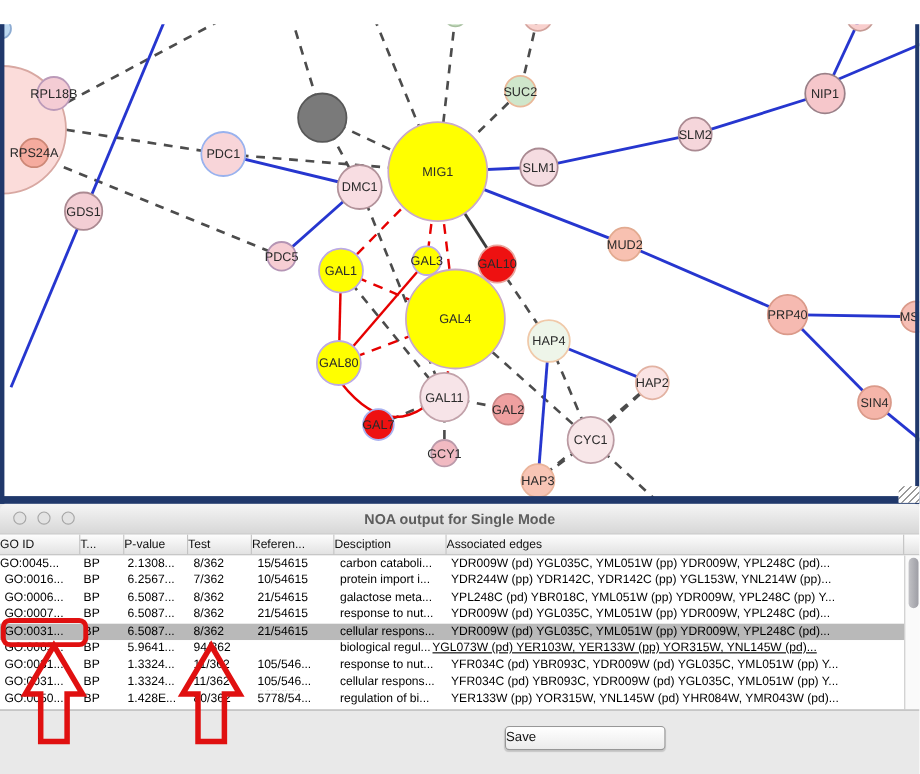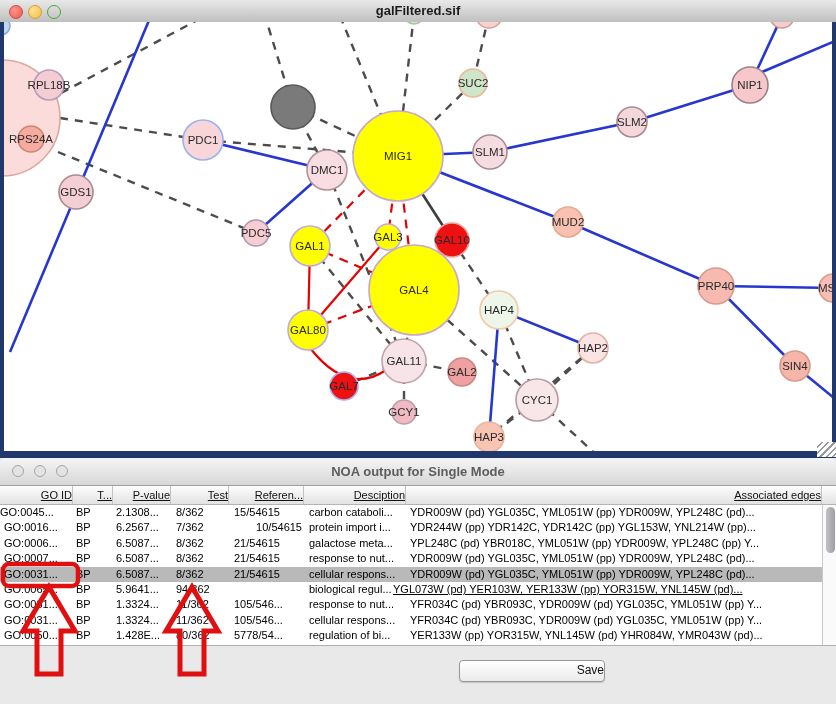--- a/index.html
+++ b/index.html
@@ -28,58 +28,52 @@
   #noa{position:absolute;left:0;top:458px;width:836px;height:246px;background:#e9e9e9;}
   .noa-titlebar{position:absolute;left:0;top:0;width:836px;height:28px;border-radius:6px 6px 0 0;
     background:linear-gradient(#f5f5f5,#d7d7d7);border-bottom:1px solid #9e9e9e;box-sizing:border-box;}
   .noa-title{position:absolute;left:0;top:0;width:100%;height:28px;line-height:28px;text-align:center;
     font-size:13px;font-weight:bold;color:#5d5d5d;}
   .gl{position:absolute;top:7px;width:12px;height:12px;border-radius:50%;
       background:#e3e3e3;border:1.5px solid #a6a6a6;box-sizing:border-box;}
 
   #thead{position:absolute;left:0;top:28px;width:836px;height:19px;
     background:linear-gradient(#fdfdfd,#e2e2e2);border-bottom:1px solid #b4b4b4;box-sizing:border-box;}
-  .hcell{position:absolute;top:0;height:18px;line-height:18px;text-align:right;font-size:11px;color:#111;
-    border-right:1px solid #c3c3c3;box-sizing:border-box;overflow:hidden;white-space:nowrap;text-decoration:underline;}
+  .hcell{position:absolute;top:0;height:18px;line-height:18px;text-align:left;font-size:11px;color:#111;
+    border-right:1px solid #c3c3c3;box-sizing:border-box;overflow:hidden;white-space:nowrap;}
 
   #tbody{position:absolute;left:0;top:47px;width:836px;height:140px;background:#fff;overflow:hidden;}
   .trow{position:relative;width:822px;height:15.4px;background:#fff;}
   .trow.selected{background:#b9b9b9;}
   .tcell{position:absolute;top:0;height:15.4px;line-height:15.4px;font-size:11px;color:#000;
     white-space:nowrap;overflow:hidden;}
 
   #vscroll{position:absolute;left:822px;top:47px;width:14px;height:140px;background:#fafafa;
     border-left:1px solid #c9c9c9;box-sizing:border-box;}
   #vthumb{position:absolute;left:2.5px;top:2px;width:9px;height:46px;border-radius:5px;
     background:linear-gradient(90deg,#c2c2c6,#9d9da4);}
 
   #noa-footer{position:absolute;left:0;top:187px;width:836px;height:59px;background:#e9e9e9;
     border-top:1px solid #b0b0b0;box-sizing:border-box;}
   .btn{position:absolute;top:14px;height:20px;border:1px solid #979797;border-radius:4px;
-    background:linear-gradient(#ffffff,#ebebeb);font-size:12px;color:#111;text-align:right;
+    background:linear-gradient(#ffffff,#ebebeb);font-size:12px;color:#111;text-align:left;
     line-height:19px;box-shadow:0 1px 1px rgba(0,0,0,.15);}
   #save-btn{left:459px;width:144px;}
   #cancel-btn{left:680px;width:139px;}
 
   
   #annot{position:absolute;left:0;top:0;width:836px;height:704px;z-index:50;pointer-events:none;}
 
   svg text{font-family:"Liberation Sans",sans-serif;}
 </style>
 </head>
 <body>
 
 <div id="screen">
 
-  <div class="net-titlebar">
-    <div class="tl red"></div>
-    <div class="tl yellow"></div>
-    <div class="tl green"></div>
-    <div class="net-title">galFiltered.sif</div>
-  </div>
 
   <svg id="canvas" width="836" height="430" viewBox="0 0 836 430">
       <line x1="48" y1="78" x2="205" y2="-6" stroke="#4c4c4c" stroke-width="2.4" stroke-dasharray="8 7"></line>
       <line x1="60" y1="96" x2="203" y2="118" stroke="#4c4c4c" stroke-width="2.4" stroke-dasharray="8 7"></line>
       <line x1="203" y1="118" x2="398" y2="134" stroke="#4c4c4c" stroke-width="2.4" stroke-dasharray="8 7"></line>
       <line x1="58" y1="130" x2="256" y2="211" stroke="#4c4c4c" stroke-width="2.4" stroke-dasharray="8 7"></line>
       <line x1="293" y1="85" x2="265" y2="-6" stroke="#4c4c4c" stroke-width="2.4" stroke-dasharray="8 7"></line>
       <line x1="293" y1="85" x2="327" y2="148" stroke="#4c4c4c" stroke-width="2.4" stroke-dasharray="8 7"></line>
       <line x1="293" y1="85" x2="398" y2="134" stroke="#4c4c4c" stroke-width="2.4" stroke-dasharray="8 7"></line>
       <line x1="340" y1="-6" x2="398" y2="134" stroke="#4c4c4c" stroke-width="2.4" stroke-dasharray="8 7"></line>
@@ -217,21 +211,21 @@
           <div class="tcell" style="left: 176px; width: 50px;">8/362</div>
           <div class="tcell" style="left: 234px; width: 68px;">15/54615</div>
           <div class="tcell" style="left: 309px; width: 95px;">carbon cataboli...</div>
           <div class="tcell" style="left: 410px; width: 410px;">YDR009W (pd) YGL035C, YML051W (pp) YDR009W, YPL248C (pd)...</div>
         </div>
         <div class="trow">
           <div class="tcell" style="left: 4px; width: 66px;">GO:0016...</div>
           <div class="tcell" style="left: 76px; width: 34px;">BP</div>
           <div class="tcell" style="left: 116px; width: 52px;">6.2567...</div>
           <div class="tcell" style="left: 176px; width: 50px;">7/362</div>
-          <div class="tcell" style="left: 234px; width: 68px; text-align: right;">10/54615</div>
+          <div class="tcell" style="left: 234px; width: 68px;">10/54615</div>
           <div class="tcell" style="left: 309px; width: 95px;">protein import i...</div>
           <div class="tcell" style="left: 410px; width: 410px;">YDR244W (pp) YDR142C, YDR142C (pp) YGL153W, YNL214W (pp)...</div>
         </div>
         <div class="trow">
           <div class="tcell" style="left: 4px; width: 66px;">GO:0006...</div>
           <div class="tcell" style="left: 76px; width: 34px;">BP</div>
           <div class="tcell" style="left: 116px; width: 52px;">6.5087...</div>
           <div class="tcell" style="left: 176px; width: 50px;">8/362</div>
           <div class="tcell" style="left: 234px; width: 68px;">21/54615</div>
           <div class="tcell" style="left: 309px; width: 95px;">galactose meta...</div>

